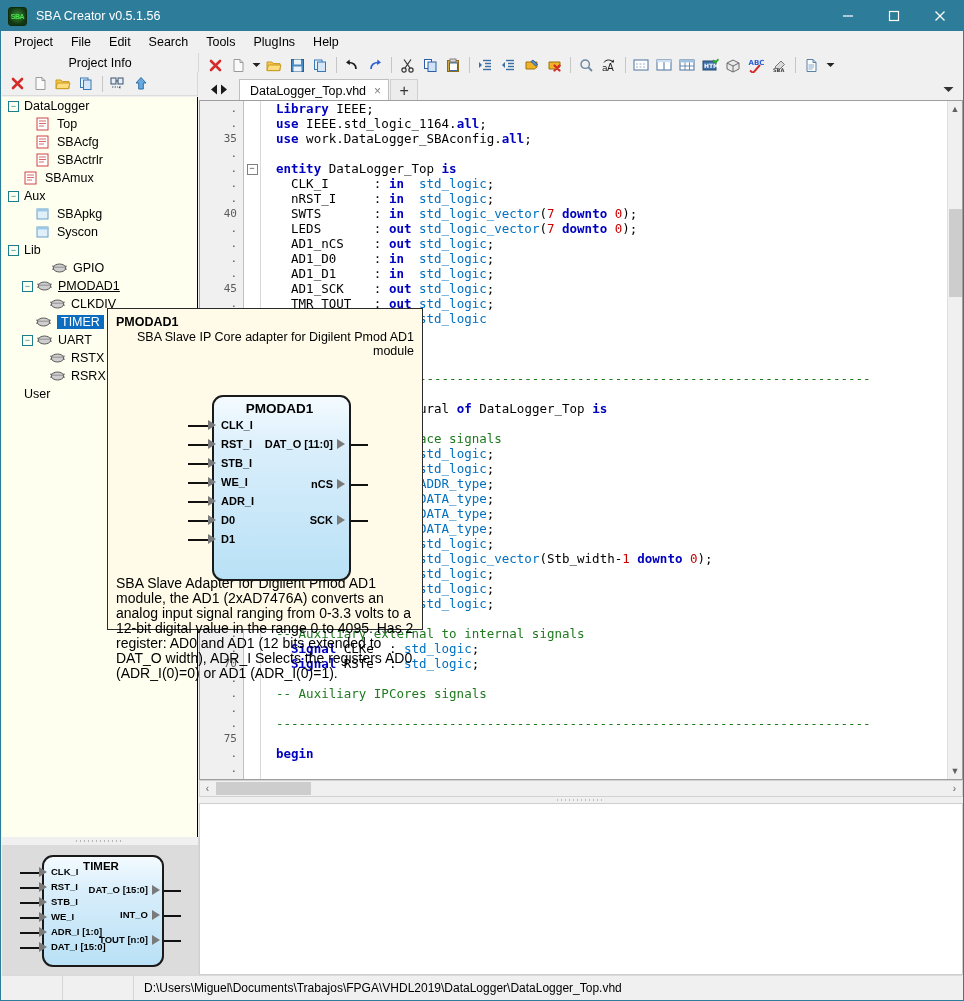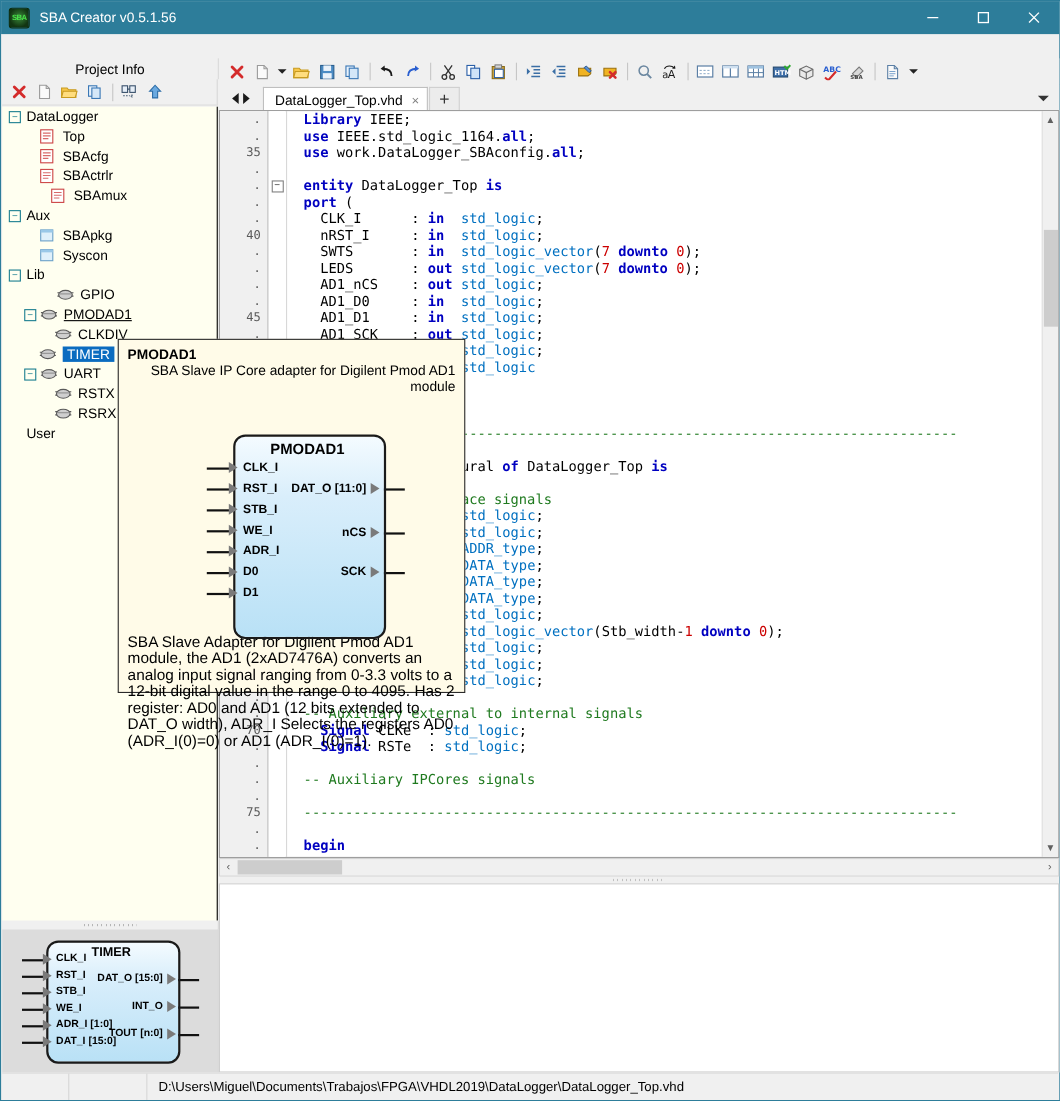--- a/index.html
+++ b/index.html
@@ -133,20 +133,29 @@
       </div>
       <div class="wbtn">
         <svg width="12" height="12" viewBox="0 0 12 12">
             <line x1="1.5" y1="1.5" x2="10.5" y2="10.5" stroke="#fff" stroke-width="1.2"></line>
             <line x1="10.5" y1="1.5" x2="1.5" y2="10.5" stroke="#fff" stroke-width="1.2"></line>
           </svg>
       </div>
     </div>
   </div>
 
+  <div class="menubar">
+    <div class="menu-item">Project</div>
+    <div class="menu-item">File</div>
+    <div class="menu-item">Edit</div>
+    <div class="menu-item">Search</div>
+    <div class="menu-item">Tools</div>
+    <div class="menu-item">PlugIns</div>
+    <div class="menu-item">Help</div>
+  </div>
 
   <div class="pi-header">Project Info</div>
 
   <div class="pi-toolbar">
     <div class="tbtn">
       <svg width="15" height="15" viewBox="0 0 15 15">
           <path d="M3 3 L12 12 M12 3 L3 12" stroke="#d42b2b" stroke-width="2.6" stroke-linecap="round"></path>
         </svg>
     </div>
     <div class="tbtn">
@@ -429,21 +438,21 @@
             <rect x="2" y="1" width="11" height="12" fill="#fff" stroke="#c44" stroke-width="1"></rect>
             <g stroke="#d86a6a" stroke-width="1">
               <line x1="4" y1="4" x2="11" y2="4"></line>
               <line x1="4" y1="6.5" x2="11" y2="6.5"></line>
               <line x1="4" y1="9" x2="9" y2="9"></line>
             </g>
           </svg>
         </span>
       <span class="tlabel">SBActrlr</span>
     </div>
-    <div class="tnode" style="padding-left:40px">
+    <div class="tnode" style="padding-left:18px">
       <span class="ic">
           <svg width="15" height="14" viewBox="0 0 15 14">
             <rect x="2" y="1" width="11" height="12" fill="#fff" stroke="#c44" stroke-width="1"></rect>
             <g stroke="#d86a6a" stroke-width="1">
               <line x1="4" y1="4" x2="11" y2="4"></line>
               <line x1="4" y1="6.5" x2="11" y2="6.5"></line>
               <line x1="4" y1="9" x2="9" y2="9"></line>
             </g>
           </svg>
         </span>
@@ -728,21 +737,20 @@
         <div style="height: 15px; line-height: 15px; text-align: center; font-size: 9px; color: rgb(51, 51, 51);"></div>
         <div style="height: 15px; line-height: 15px; text-align: center; font-size: 9px; color: rgb(51, 51, 51);"></div>
       </div>
     <div class="margin-line"></div>
     <div class="codearea" id="codearea">
         <div class="cl"><span class="k">Library </span><span class="pl">IEEE;</span></div>
         <div class="cl"><span class="k">use </span><span class="pl">IEEE.std_logic_1164.</span><span class="k">all</span><span class="pl">;</span></div>
         <div class="cl"><span class="k">use </span><span class="pl">work.DataLogger_SBAconfig.</span><span class="k">all</span><span class="pl">;</span></div>
         <div class="cl">&nbsp;</div>
         <div class="cl"><span class="k">entity </span><span class="pl">DataLogger_Top </span><span class="k">is</span></div>
-        <div class="cl"><span class="k">port </span><span class="pl">(</span></div>
         <div class="cl"><span class="pl">  CLK_I      : </span><span class="k">in</span><span class="pl">  </span><span class="ty">std_logic</span><span class="pl">;</span></div>
         <div class="cl"><span class="pl">  nRST_I     : </span><span class="k">in</span><span class="pl">  </span><span class="ty">std_logic</span><span class="pl">;</span></div>
         <div class="cl"><span class="pl">  SWTS       : </span><span class="k">in</span><span class="pl">  </span><span class="ty">std_logic_vector</span><span class="pl">(</span><span class="num">7</span><span class="pl"> </span><span class="k">downto</span><span class="pl"> </span><span class="num">0</span><span class="pl">);</span></div>
         <div class="cl"><span class="pl">  LEDS       : </span><span class="k">out</span><span class="pl"> </span><span class="ty">std_logic_vector</span><span class="pl">(</span><span class="num">7</span><span class="pl"> </span><span class="k">downto</span><span class="pl"> </span><span class="num">0</span><span class="pl">);</span></div>
         <div class="cl"><span class="pl">  AD1_nCS    : </span><span class="k">out</span><span class="pl"> </span><span class="ty">std_logic</span><span class="pl">;</span></div>
         <div class="cl"><span class="pl">  AD1_D0     : </span><span class="k">in</span><span class="pl">  </span><span class="ty">std_logic</span><span class="pl">;</span></div>
         <div class="cl"><span class="pl">  AD1_D1     : </span><span class="k">in</span><span class="pl">  </span><span class="ty">std_logic</span><span class="pl">;</span></div>
         <div class="cl"><span class="pl">  AD1_SCK    : </span><span class="k">out</span><span class="pl"> </span><span class="ty">std_logic</span><span class="pl">;</span></div>
         <div class="cl"><span class="pl">  TMR_TOUT   : </span><span class="k">out</span><span class="pl"> </span><span class="ty">std_logic</span><span class="pl">;</span></div>
         <div class="cl"><span class="pl">  RSTX_TXD   : </span><span class="k">out</span><span class="pl"> </span><span class="ty">std_logic</span></div>

